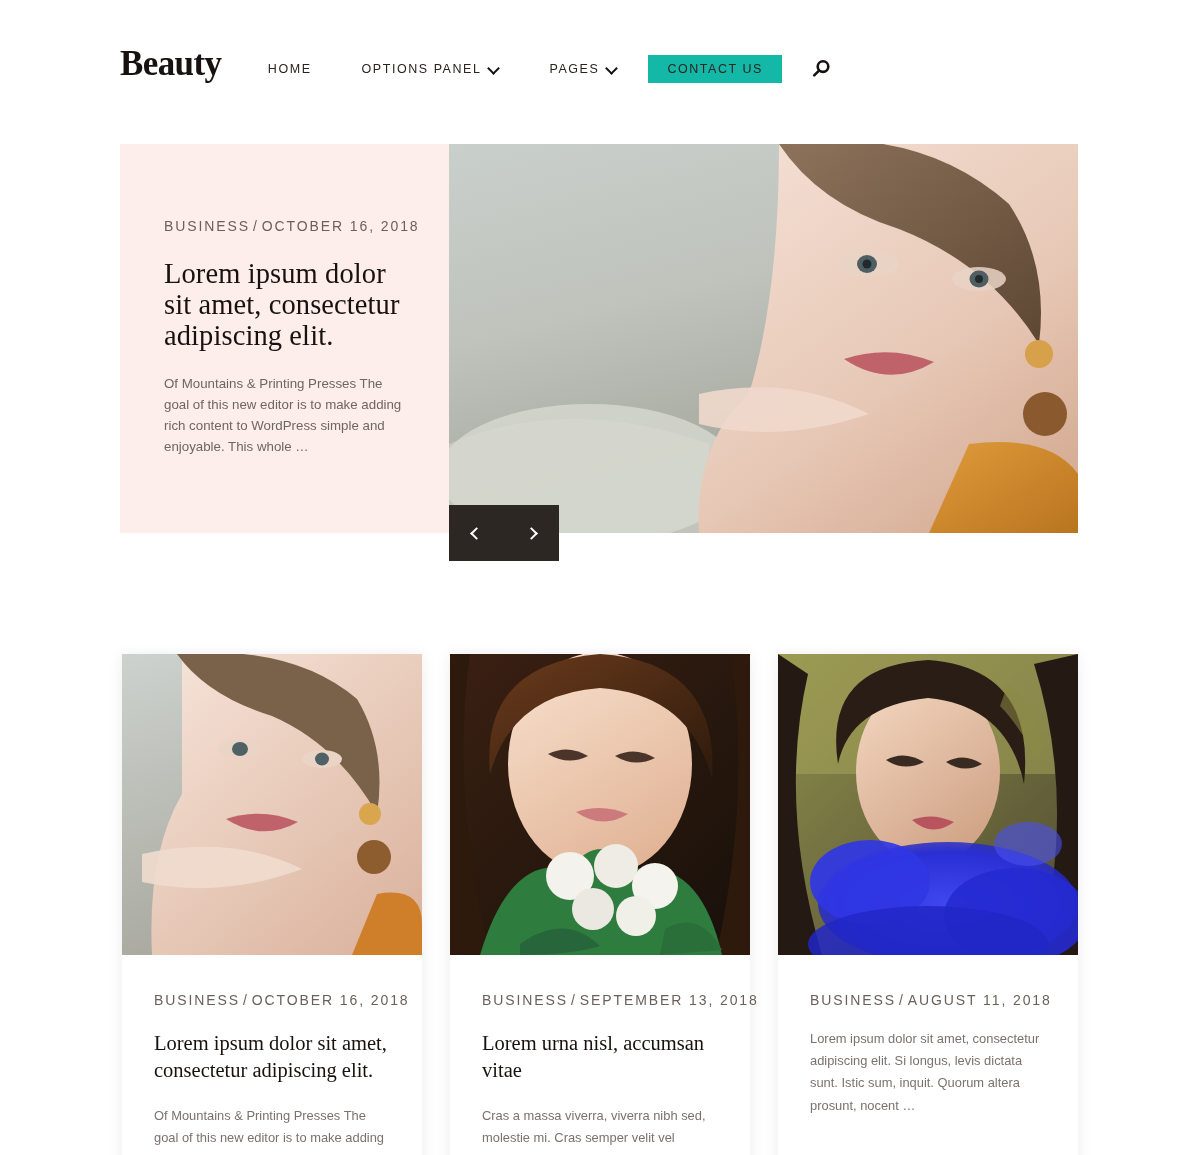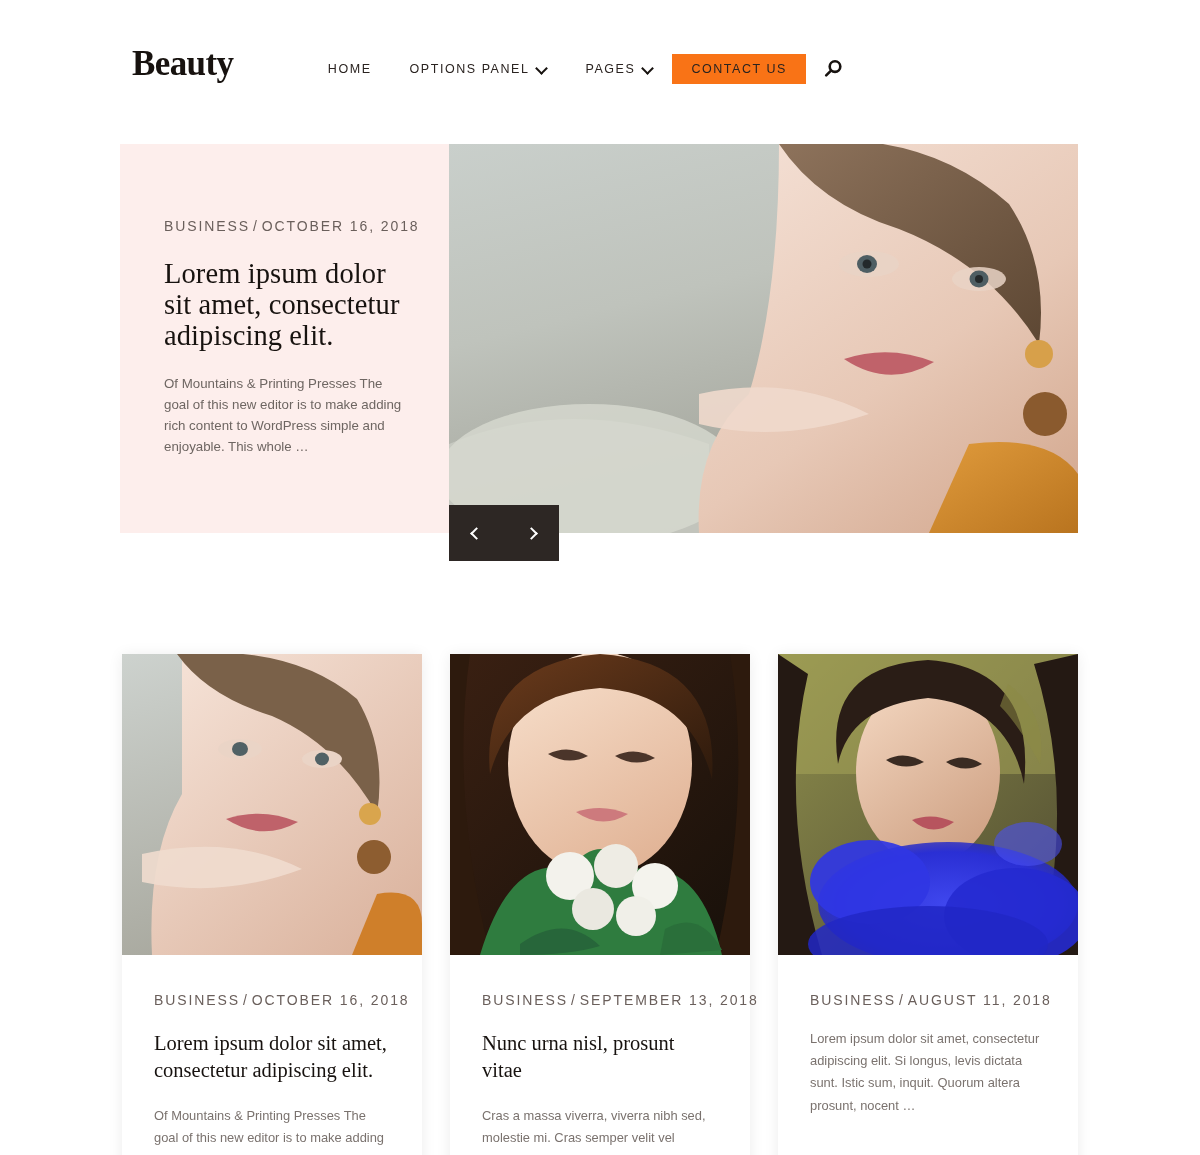--- a/index.html
+++ b/index.html
@@ -9,58 +9,59 @@
     background: #ffffff;
     font-family: "Liberation Sans", sans-serif;
     overflow: hidden;
   }
 
   .page { position: relative; width: 1200px; height: 1155px; background: #fff; }
 
   
   .site-header {
     position: absolute;
-    top: 0; left: 12px;
+    top: 0; left: 0;
     width: 948px; height: 137px;
     display: flex;
     align-items: center;
     text-decoration: underline;
   }
   .logo {
     position: absolute;
     left: 120px; top: 46px;
     font-family: "Liberation Serif", serif;
     font-weight: bold;
     font-size: 35px;
     letter-spacing: -0.6px;
     color: #17120f;
     line-height: 1;
     cursor: pointer;
   }
   .main-nav {
     position: absolute;
     right: 112px; top: 54px;
     display: flex;
-    gap: 0px;
+    align-items: center;
+    gap: 12px;
   }
   .nav-item {
     position: relative;
     display: flex;
     align-items: center;
     gap: 8px;
     padding: 7px 19px;
     font-size: 12.5px;
     letter-spacing: 1.55px;
     font-weight: 500;
     color: #2a2320;
     text-transform: uppercase;
     cursor: pointer;
     white-space: nowrap;
   }
-  .nav-item.highlight { background: #f97316; }
+  .nav-item.highlight { background: #14b8a6; }
   .chev {
     display: inline-block;
     width: 10px; height: 10px;
     position: relative;
     top: -1px;
   }
   .chev::after {
     content: "";
     position: absolute;
     left: 0; top: 1px;
@@ -360,21 +361,21 @@
           <circle cx="143" cy="255" r="21" fill="#eae8e0"></circle>
           <circle cx="186" cy="262" r="20" fill="#f0efe8"></circle>
           <path d="M70 290 Q115 258 150 292 Q120 301 70 301Z" fill="#27663a"></path>
           <path d="M215 275 Q250 255 272 296 L210 301Z" fill="#2a6f3a"></path>
         </svg>
       </div>
       <div class="card-body">
         <div class="meta">
           <span class="cat">BUSINESS</span><span class="sep">/</span><span>SEPTEMBER 13, 2018</span>
         </div>
-        <h3 class="card-title">Nunc urna nisl, prosunt vitae</h3>
+        <h3 class="card-title">Lorem urna nisl, accumsan vitae</h3>
         <p class="card-excerpt">Cras a massa viverra, viverra nibh sed, molestie mi. Cras semper velit vel euismod interdum. Aenean efficitur scelerisque dictum. In …</p>
       </div>
     </article>
 
     <article class="card">
       <div class="card-thumb">
         <svg class="ph" viewBox="0 0 300 301" preserveAspectRatio="xMidYMid slice" aria-hidden="true">
           <defs>
             <linearGradient id="c3b" x1="0" y1="0" x2="1" y2="1">
               <stop offset="0%" stop-color="#8f8f4d"></stop>

